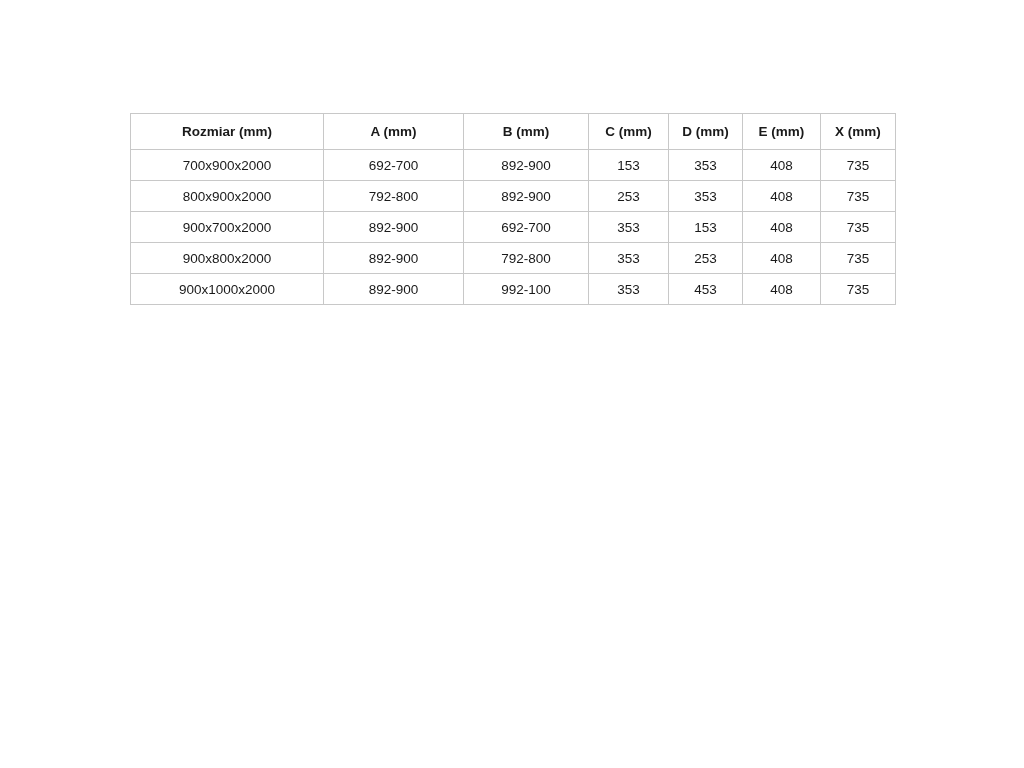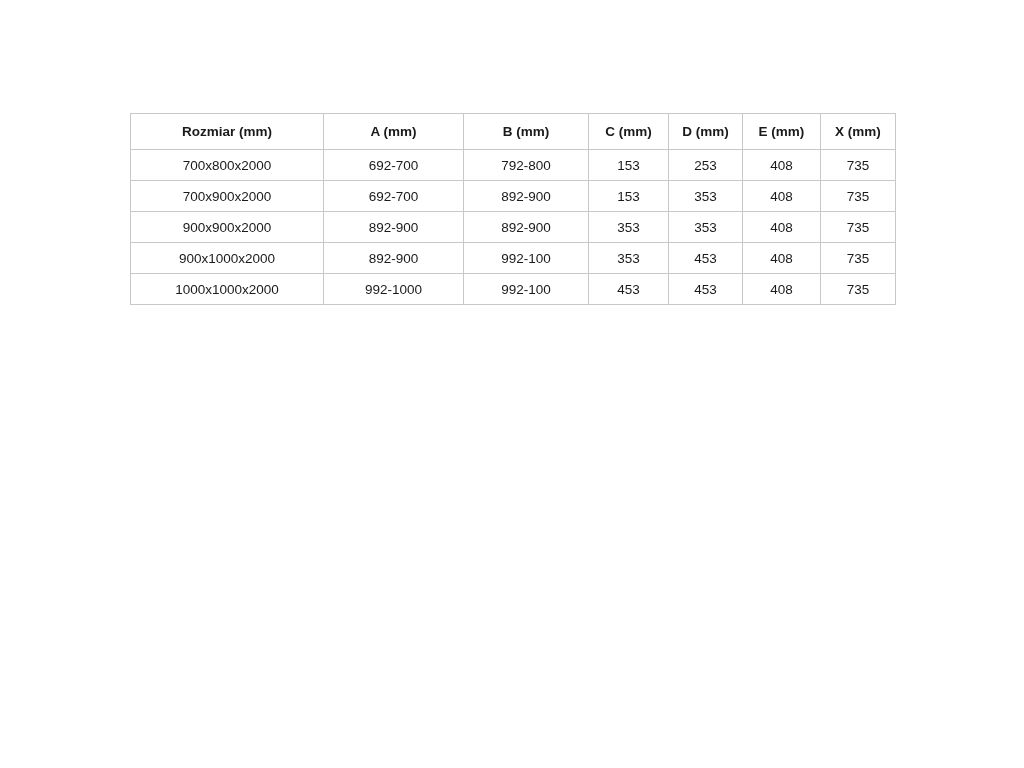--- a/index.html
+++ b/index.html
@@ -72,60 +72,60 @@
             <th>A (mm)</th>
             <th>B (mm)</th>
             <th>C (mm)</th>
             <th>D (mm)</th>
             <th>E (mm)</th>
             <th>X (mm)</th>
           </tr>
         </thead>
       <tbody>
           <tr>
-            <td>700x800x2000</td>
-            <td>692-700</td>
-            <td>792-800</td>
-            <td>153</td>
-            <td>253</td>
-            <td>408</td>
-            <td>735</td>
-          </tr>
-          <tr>
             <td>700x900x2000</td>
             <td>692-700</td>
             <td>892-900</td>
             <td>153</td>
             <td>353</td>
             <td>408</td>
             <td>735</td>
           </tr>
           <tr>
-            <td>900x900x2000</td>
+            <td>800x900x2000</td>
+            <td>792-800</td>
             <td>892-900</td>
+            <td>253</td>
+            <td>353</td>
+            <td>408</td>
+            <td>735</td>
+          </tr>
+          <tr>
+            <td>900x700x2000</td>
             <td>892-900</td>
+            <td>692-700</td>
             <td>353</td>
+            <td>153</td>
+            <td>408</td>
+            <td>735</td>
+          </tr>
+          <tr>
+            <td>900x800x2000</td>
+            <td>892-900</td>
+            <td>792-800</td>
             <td>353</td>
+            <td>253</td>
             <td>408</td>
             <td>735</td>
           </tr>
           <tr>
             <td>900x1000x2000</td>
             <td>892-900</td>
             <td>992-100</td>
             <td>353</td>
             <td>453</td>
             <td>408</td>
             <td>735</td>
           </tr>
-          <tr>
-            <td>1000x1000x2000</td>
-            <td>992-1000</td>
-            <td>992-100</td>
-            <td>453</td>
-            <td>453</td>
-            <td>408</td>
-            <td>735</td>
-          </tr>
         </tbody>
     </table>
   </div>
 </div>
 
 </body></html>

